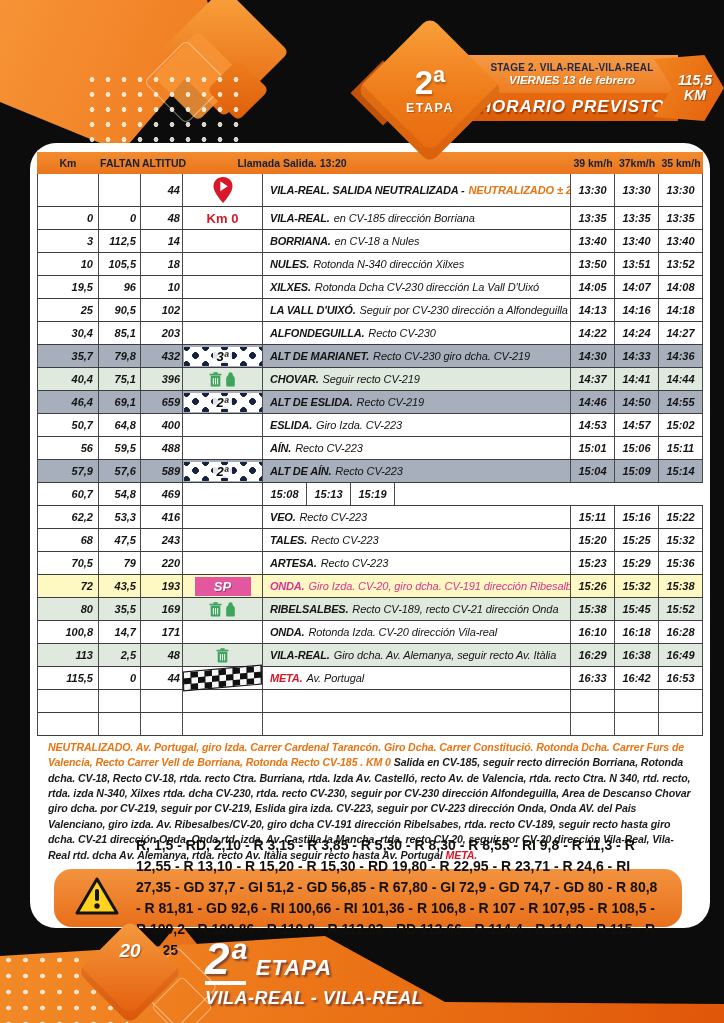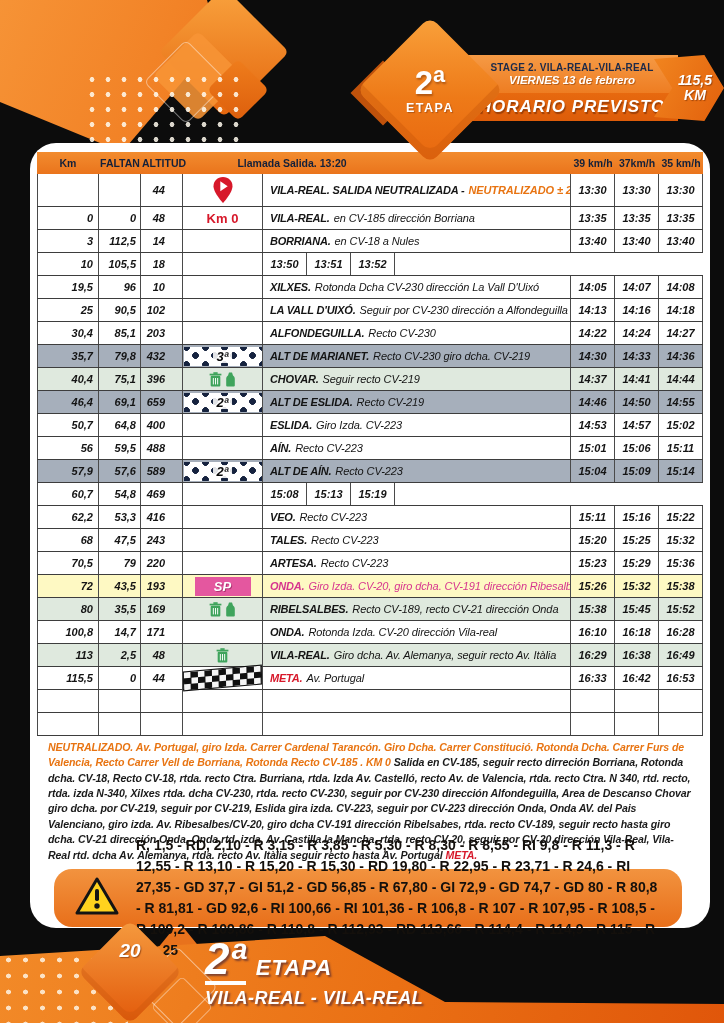--- a/index.html
+++ b/index.html
@@ -53,21 +53,21 @@
   .h-km{width:62px;}.h-faltan{width:42px;}.h-alt{width:46px;}
   .h-salida{position:absolute;left:150px;width:210px;text-align:center;display:block;}
   .h-sp{width:44px;}
   .h-flex{flex:1;}
   .row{display:flex;height:22px;border-bottom:1px solid #3d3d3d;background:#fff;}
   .row.first{height:32px;}
   .cell{border-right:1px solid #4a4a4a;display:flex;align-items:center;
     font-style:italic;font-weight:700;font-size:11px;color:#141414;box-sizing:border-box;}
   .c-km{width:62px;justify-content:flex-end;padding-right:5px;border-left:1px solid #4a4a4a;}
   .c-faltan{width:42px;justify-content:flex-end;padding-right:4px;}
-  .c-alt{width:42px;justify-content:flex-end;padding-right:17px;}
+  .c-alt{width:42px;justify-content:flex-end;padding-right:2px;}
   .c-badge{width:80px;justify-content:center;gap:3px;}
   .c-desc{flex:1;padding-left:7px;overflow:hidden;white-space:nowrap;}
   .c-t{width:44px;justify-content:center;}
   .hl-gray{background:#a6afbb;}
   .hl-green{background:#dfe9de;}
   .hl-pink{background:#fef9c3;}
   .place{font-weight:700;font-style:italic;margin-right:4px;letter-spacing:-.2px;}
   .detail{font-weight:400;font-style:italic;letter-spacing:-.1px;}
   .t-orange{color:#e87412;font-weight:700;}
   .t-magenta{color:#d6358f;}
@@ -208,20 +208,24 @@
           </div>
     <div class="cell c-t t39">13:40</div>
     <div class="cell c-t t37">13:40</div>
     <div class="cell c-t t35">13:40</div>
   </div>
         <div class="row">
     <div class="cell c-km">10</div>
     <div class="cell c-faltan">105,5</div>
     <div class="cell c-alt">18</div>
     <div class="cell c-badge"></div>
+    <div class="cell c-desc">
+            <span class="place ">NULES.</span>
+            <span class="detail ">Rotonda N-340 dirección Xilxes</span>
+          </div>
     <div class="cell c-t t39">13:50</div>
     <div class="cell c-t t37">13:51</div>
     <div class="cell c-t t35">13:52</div>
   </div>
         <div class="row">
     <div class="cell c-km">19,5</div>
     <div class="cell c-faltan">96</div>
     <div class="cell c-alt">10</div>
     <div class="cell c-badge"></div>
     <div class="cell c-desc">

